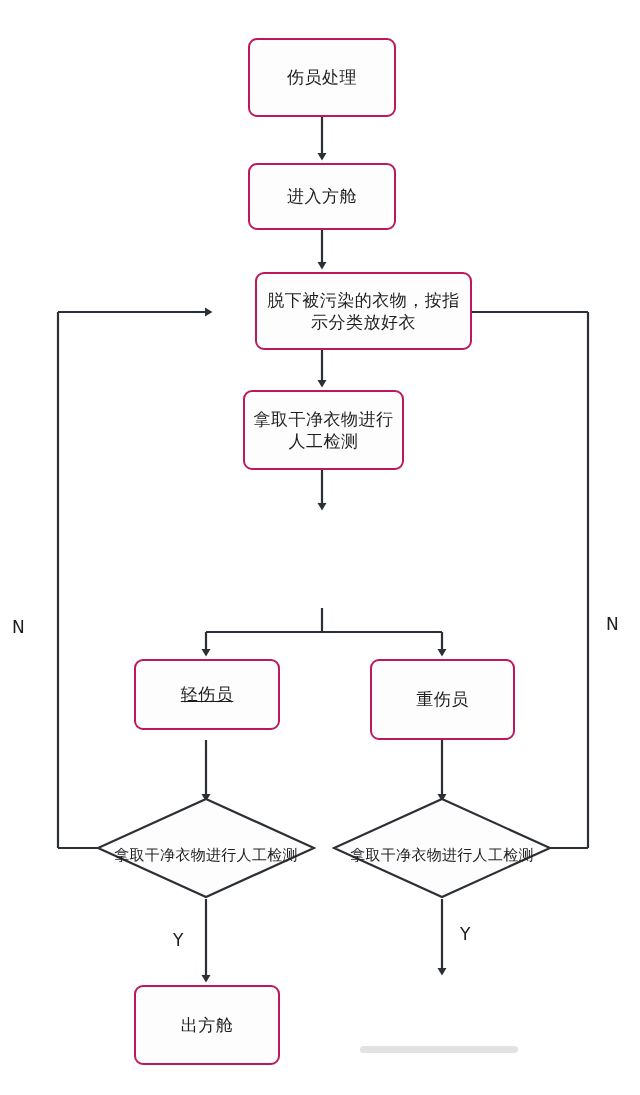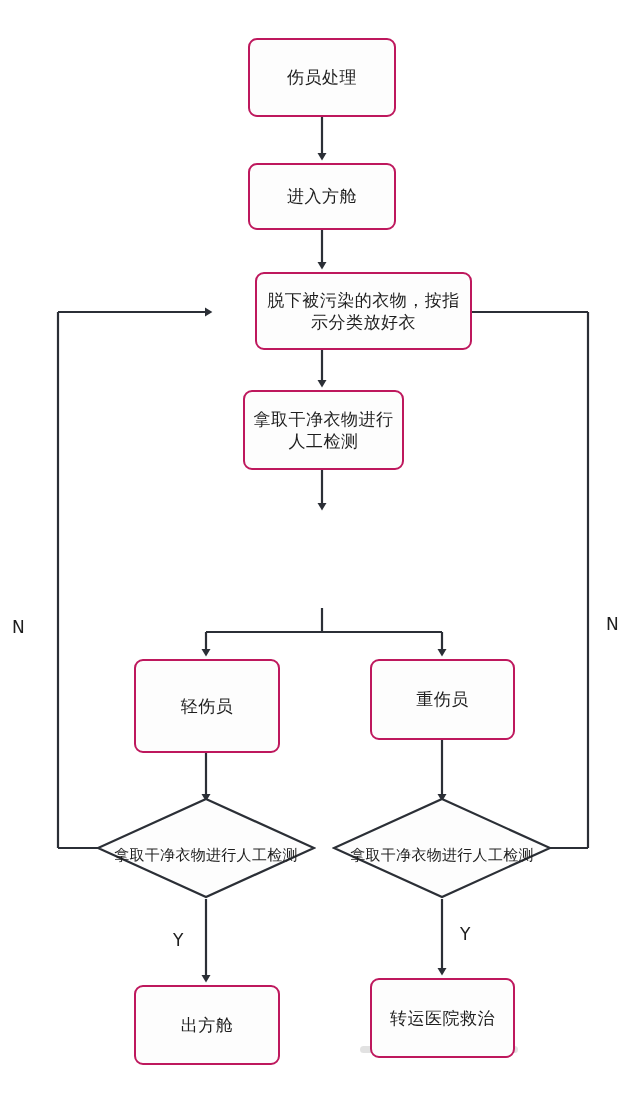--- a/index.html
+++ b/index.html
@@ -148,21 +148,21 @@
 
   <div class="node box" style="left:215px; top:272px; width:217px; height:78px;margin-left:40px;">
     <span class="label">脱下被污染的衣物，按指示分类放好衣</span>
   </div>
 
   <div class="node box" style="left:243px; top:390px; width:161px; height:80px;">
     <span class="label">拿取干净衣物进行人工检测</span>
   </div>
 
 
-  <div class="node box narrow" style="left:134px; top:659px; width:146px; height:94px;">
+  <div class="node box narrow" style="left:134px; top:659px; width:146px; height:71px;text-decoration:underline;">
     <span class="label">轻伤员</span>
   </div>
 
   <div class="node box narrow" style="left:370px; top:659px; width:145px; height:81px;text-align:center;">
     <span class="label">重伤员</span>
   </div>
 
   <div class="diamond-wrap" style="left:96px; top:797px; width:220px; height:102px;">
     <svg width="220" height="102" viewBox="0 0 220 102" xmlns="http://www.w3.org/2000/svg">
       <polygon points="110,2 218,51 110,100 2,51" fill="#fdfdfd" stroke="#2b2f36" stroke-width="2.2"></polygon>
@@ -174,22 +174,19 @@
     <svg width="220" height="102" viewBox="0 0 220 102" xmlns="http://www.w3.org/2000/svg">
       <polygon points="110,2 218,51 110,100 2,51" fill="#fdfdfd" stroke="#2b2f36" stroke-width="2.2"></polygon>
     </svg>
     <div class="diamond-label">拿取干净衣物进行人工检测</div>
   </div>
 
   <div class="node box narrow" style="left:134px; top:985px; width:146px; height:80px;">
     <span class="label">出方舱</span>
   </div>
 
-  <div class="node box narrow" style="left:370px; top:978px; width:145px; height:80px;">
-    <span class="label">转运医院救治</span>
-  </div>
 
   <div class="edge-label" style="left:12px; top:617px;">N</div>
   <div class="edge-label" style="left:606px; top:614px;">N</div>
   <div class="edge-label" style="left:173px; top:930px;">Y</div>
   <div class="edge-label" style="left:460px; top:924px;">Y</div>
 
 </div>
 
 </body></html>

